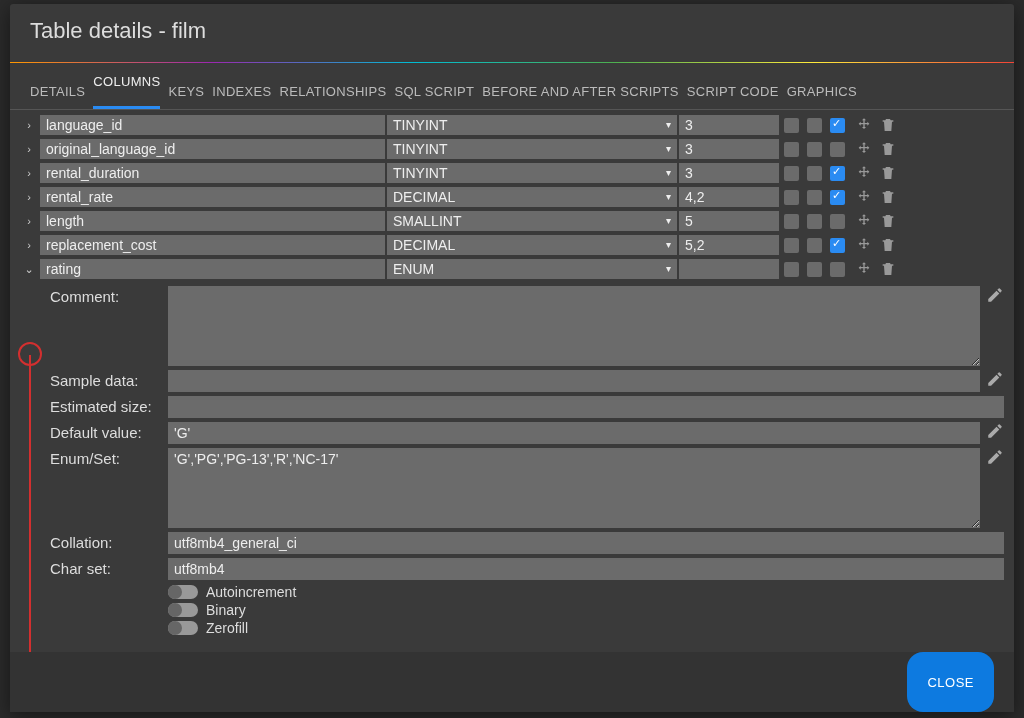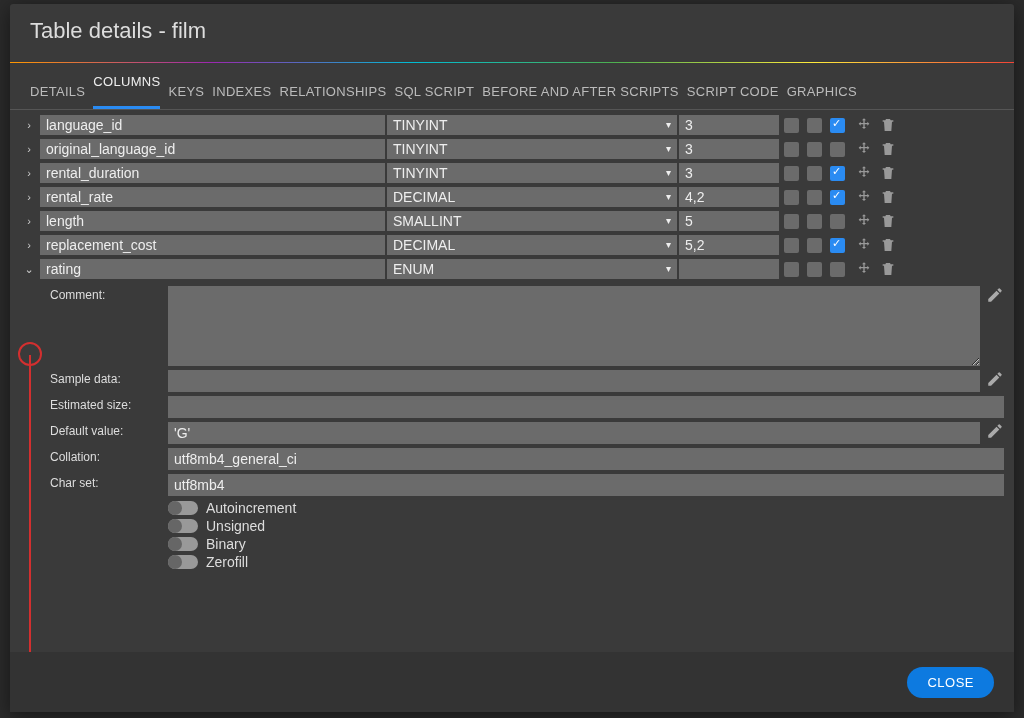--- a/index.html
+++ b/index.html
@@ -153,21 +153,21 @@
   border-radius: 50%;
   z-index: 5;
 }
 .form-row {
   display: flex;
   align-items: flex-start;
   margin-bottom: 4px;
 }
 .form-label {
   width: 118px;
-  font-size: 12px;
+  font-size: 15px;
   color: #ddd;
   padding-top: 2px;
 }
 .form-field {
   flex: 1;
   background: #6b6b6b;
   border: none;
   color: #eee;
   padding: 3px 6px;
   font-size: 14px;
@@ -211,21 +211,20 @@
 }
 .toggle-label {
   font-size: 14px;
   color: #ddd;
 }
 .footer {
   height: 60px;
   background: #333;
   display: flex;
   justify-content: flex-end;
-  align-items: center;
   padding-right: 20px;
 }
 .close-btn {
   background: #0d7ae0;
   color: #fff;
   border: none;
   border-radius: 16px;
   padding: 8px 20px;
   font-size: 13px;
   cursor: pointer;
@@ -396,38 +395,41 @@
         <input class="form-field" value="" style="">
       </div>
       <div class="form-row">
         <div class="form-label">Default value:</div>
         <input class="form-field" value="'G'" style="">
         <svg class="edit-icon" viewBox="0 0 24 24">
             <path d="M3 17.25V21h3.75l11-11-3.75-3.75-11 11zM20.7 7.04a1 1 0 000-1.41l-2.34-2.34a1 1 0 00-1.41 0l-1.83 1.83 3.75 3.75 1.83-1.83z"></path>
           </svg>
       </div>
       <div class="form-row">
+        <div class="form-label">Enum/Set:</div>
+        <textarea class="form-field" style="height: 80px;">'G','PG','PG-13','R','NC-17'</textarea>
+        <svg class="edit-icon" viewBox="0 0 24 24">
+            <path d="M3 17.25V21h3.75l11-11-3.75-3.75-11 11zM20.7 7.04a1 1 0 000-1.41l-2.34-2.34a1 1 0 00-1.41 0l-1.83 1.83 3.75 3.75 1.83-1.83z"></path>
+          </svg>
+      </div>
+      <div class="form-row">
         <div class="form-label">Collation:</div>
         <input class="form-field" value="utf8mb4_general_ci" style="">
       </div>
       <div class="form-row">
         <div class="form-label">Char set:</div>
         <input class="form-field" value="utf8mb4" style="">
       </div>
       <div id="toggles">
           <div class="toggle-row">
             <div class="toggle"></div>
             <div class="toggle-label">Autoincrement</div>
           </div>
           <div class="toggle-row">
             <div class="toggle"></div>
-            <div class="toggle-label">Unsigned</div>
-          </div>
-          <div class="toggle-row">
-            <div class="toggle"></div>
             <div class="toggle-label">Binary</div>
           </div>
           <div class="toggle-row">
             <div class="toggle"></div>
             <div class="toggle-label">Zerofill</div>
           </div>
         </div>
     </div>
   </div>
 

